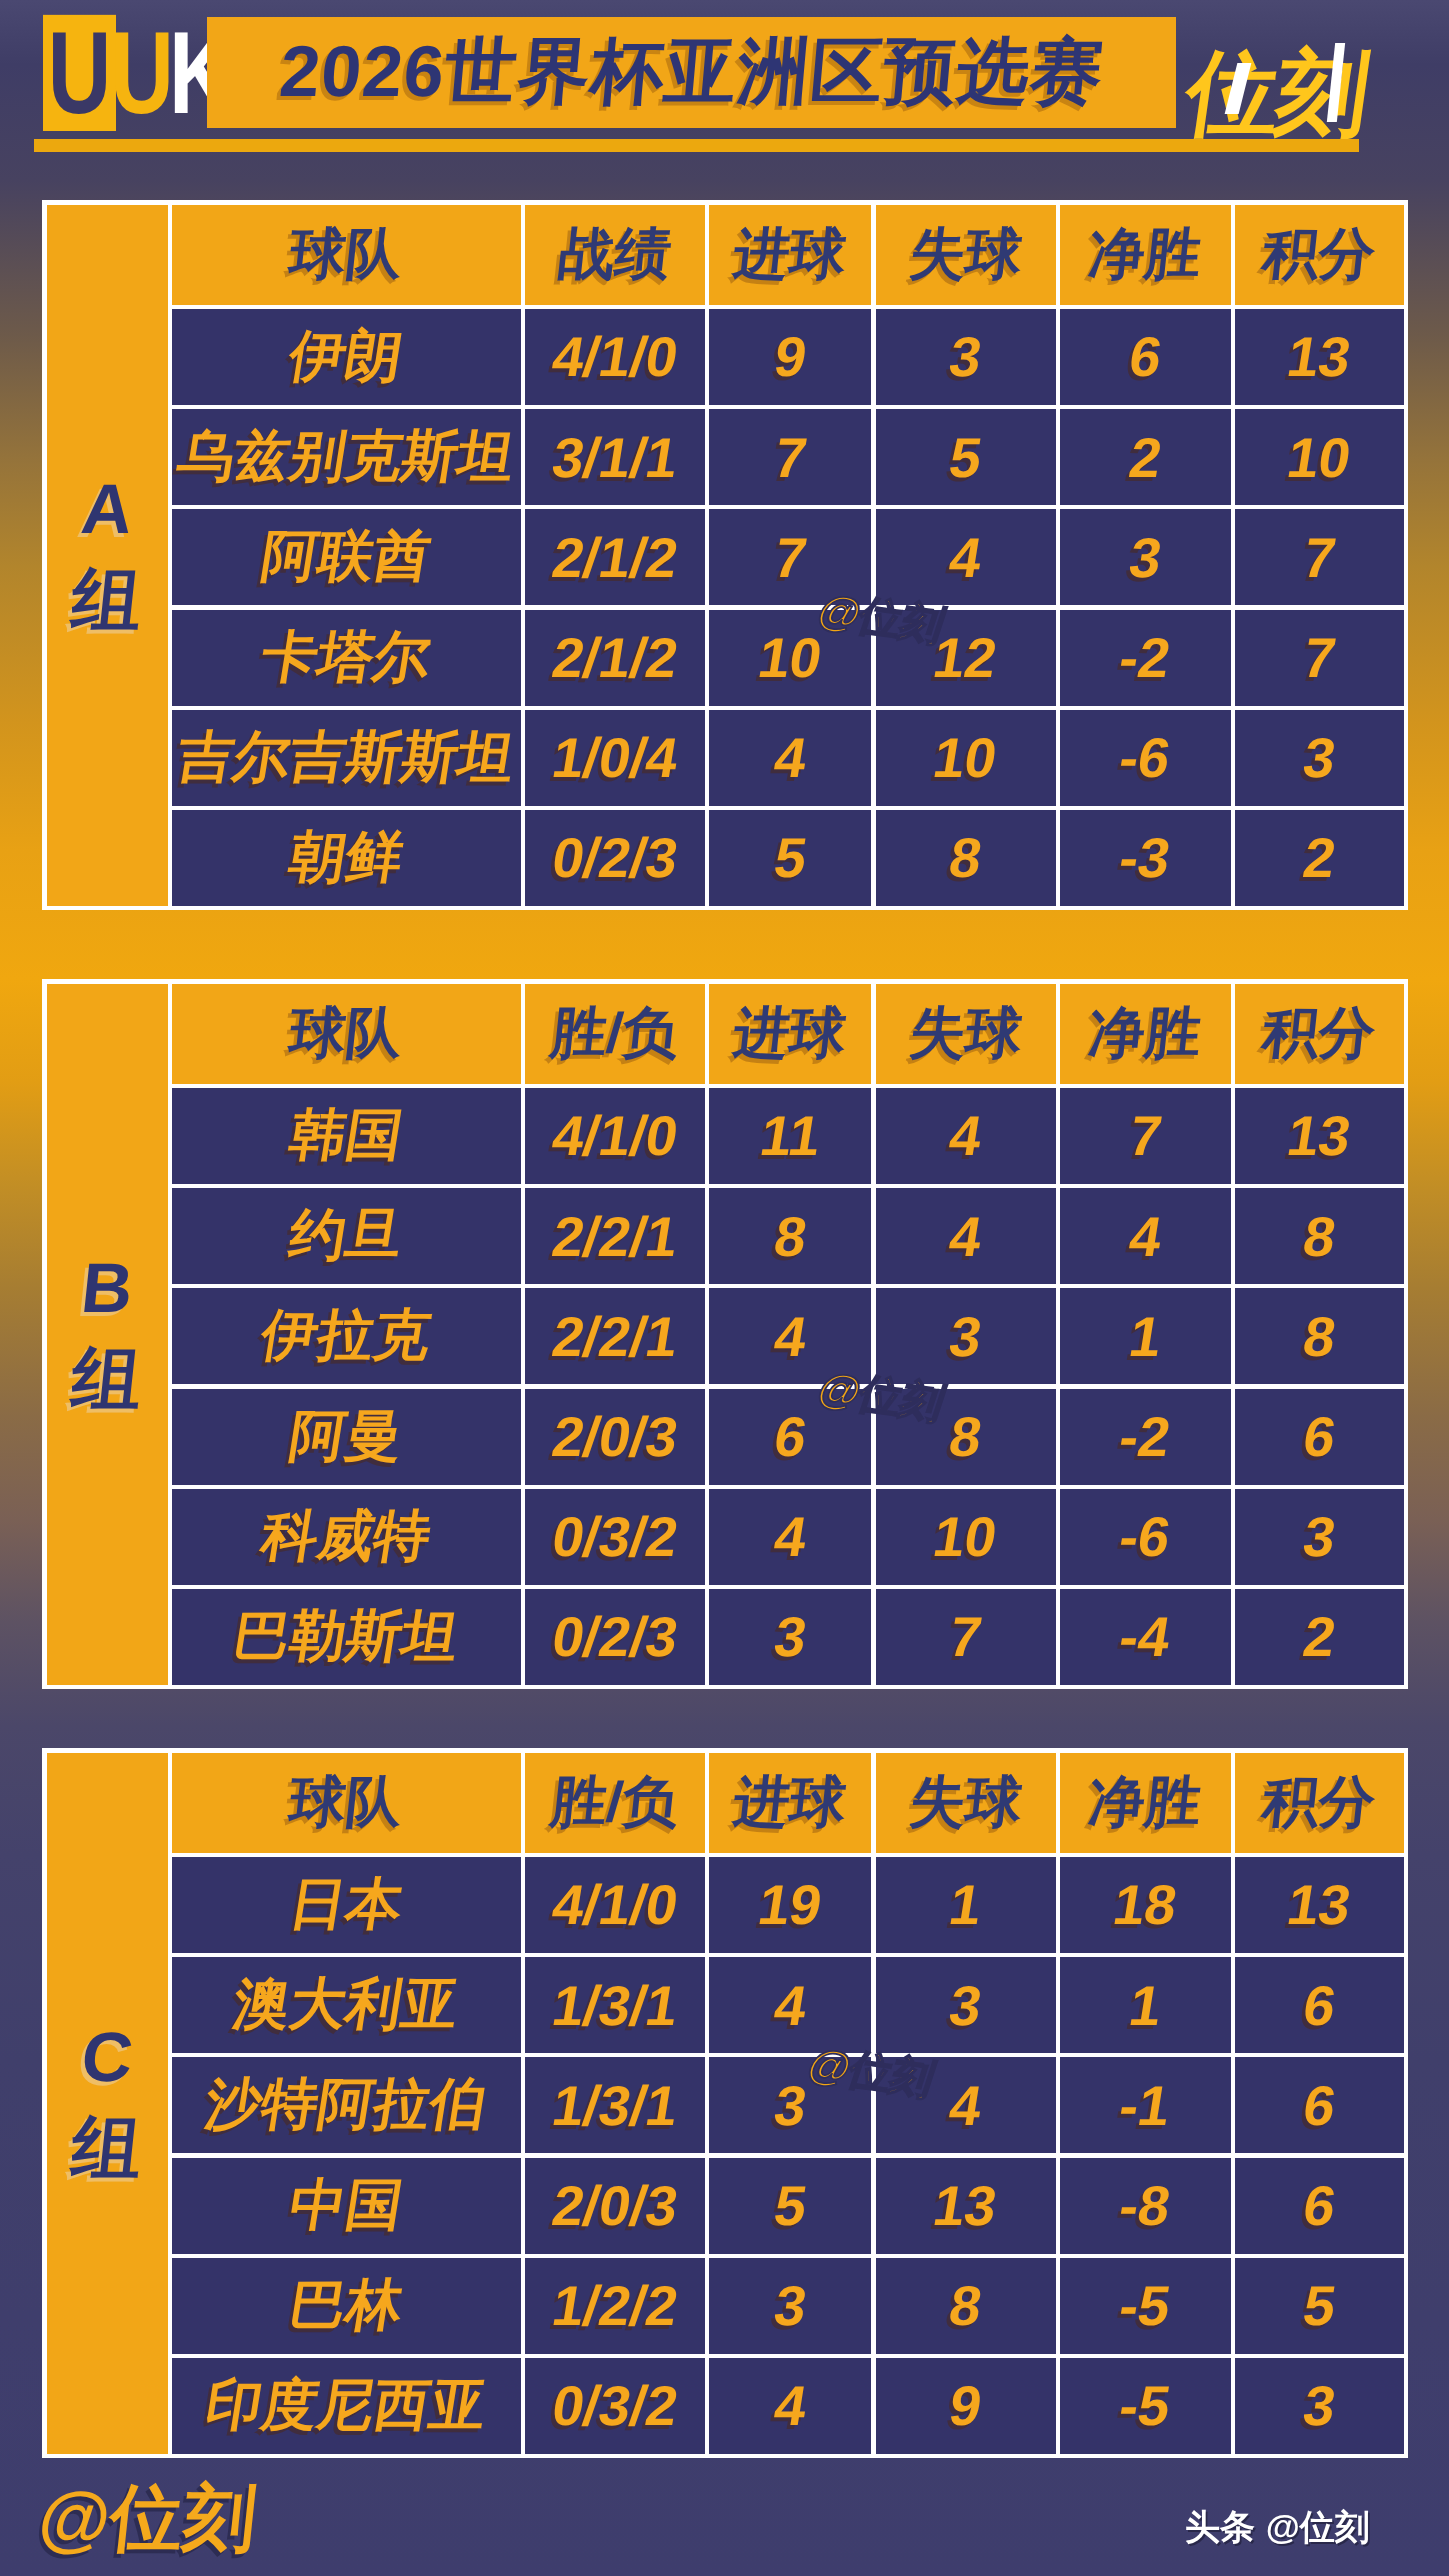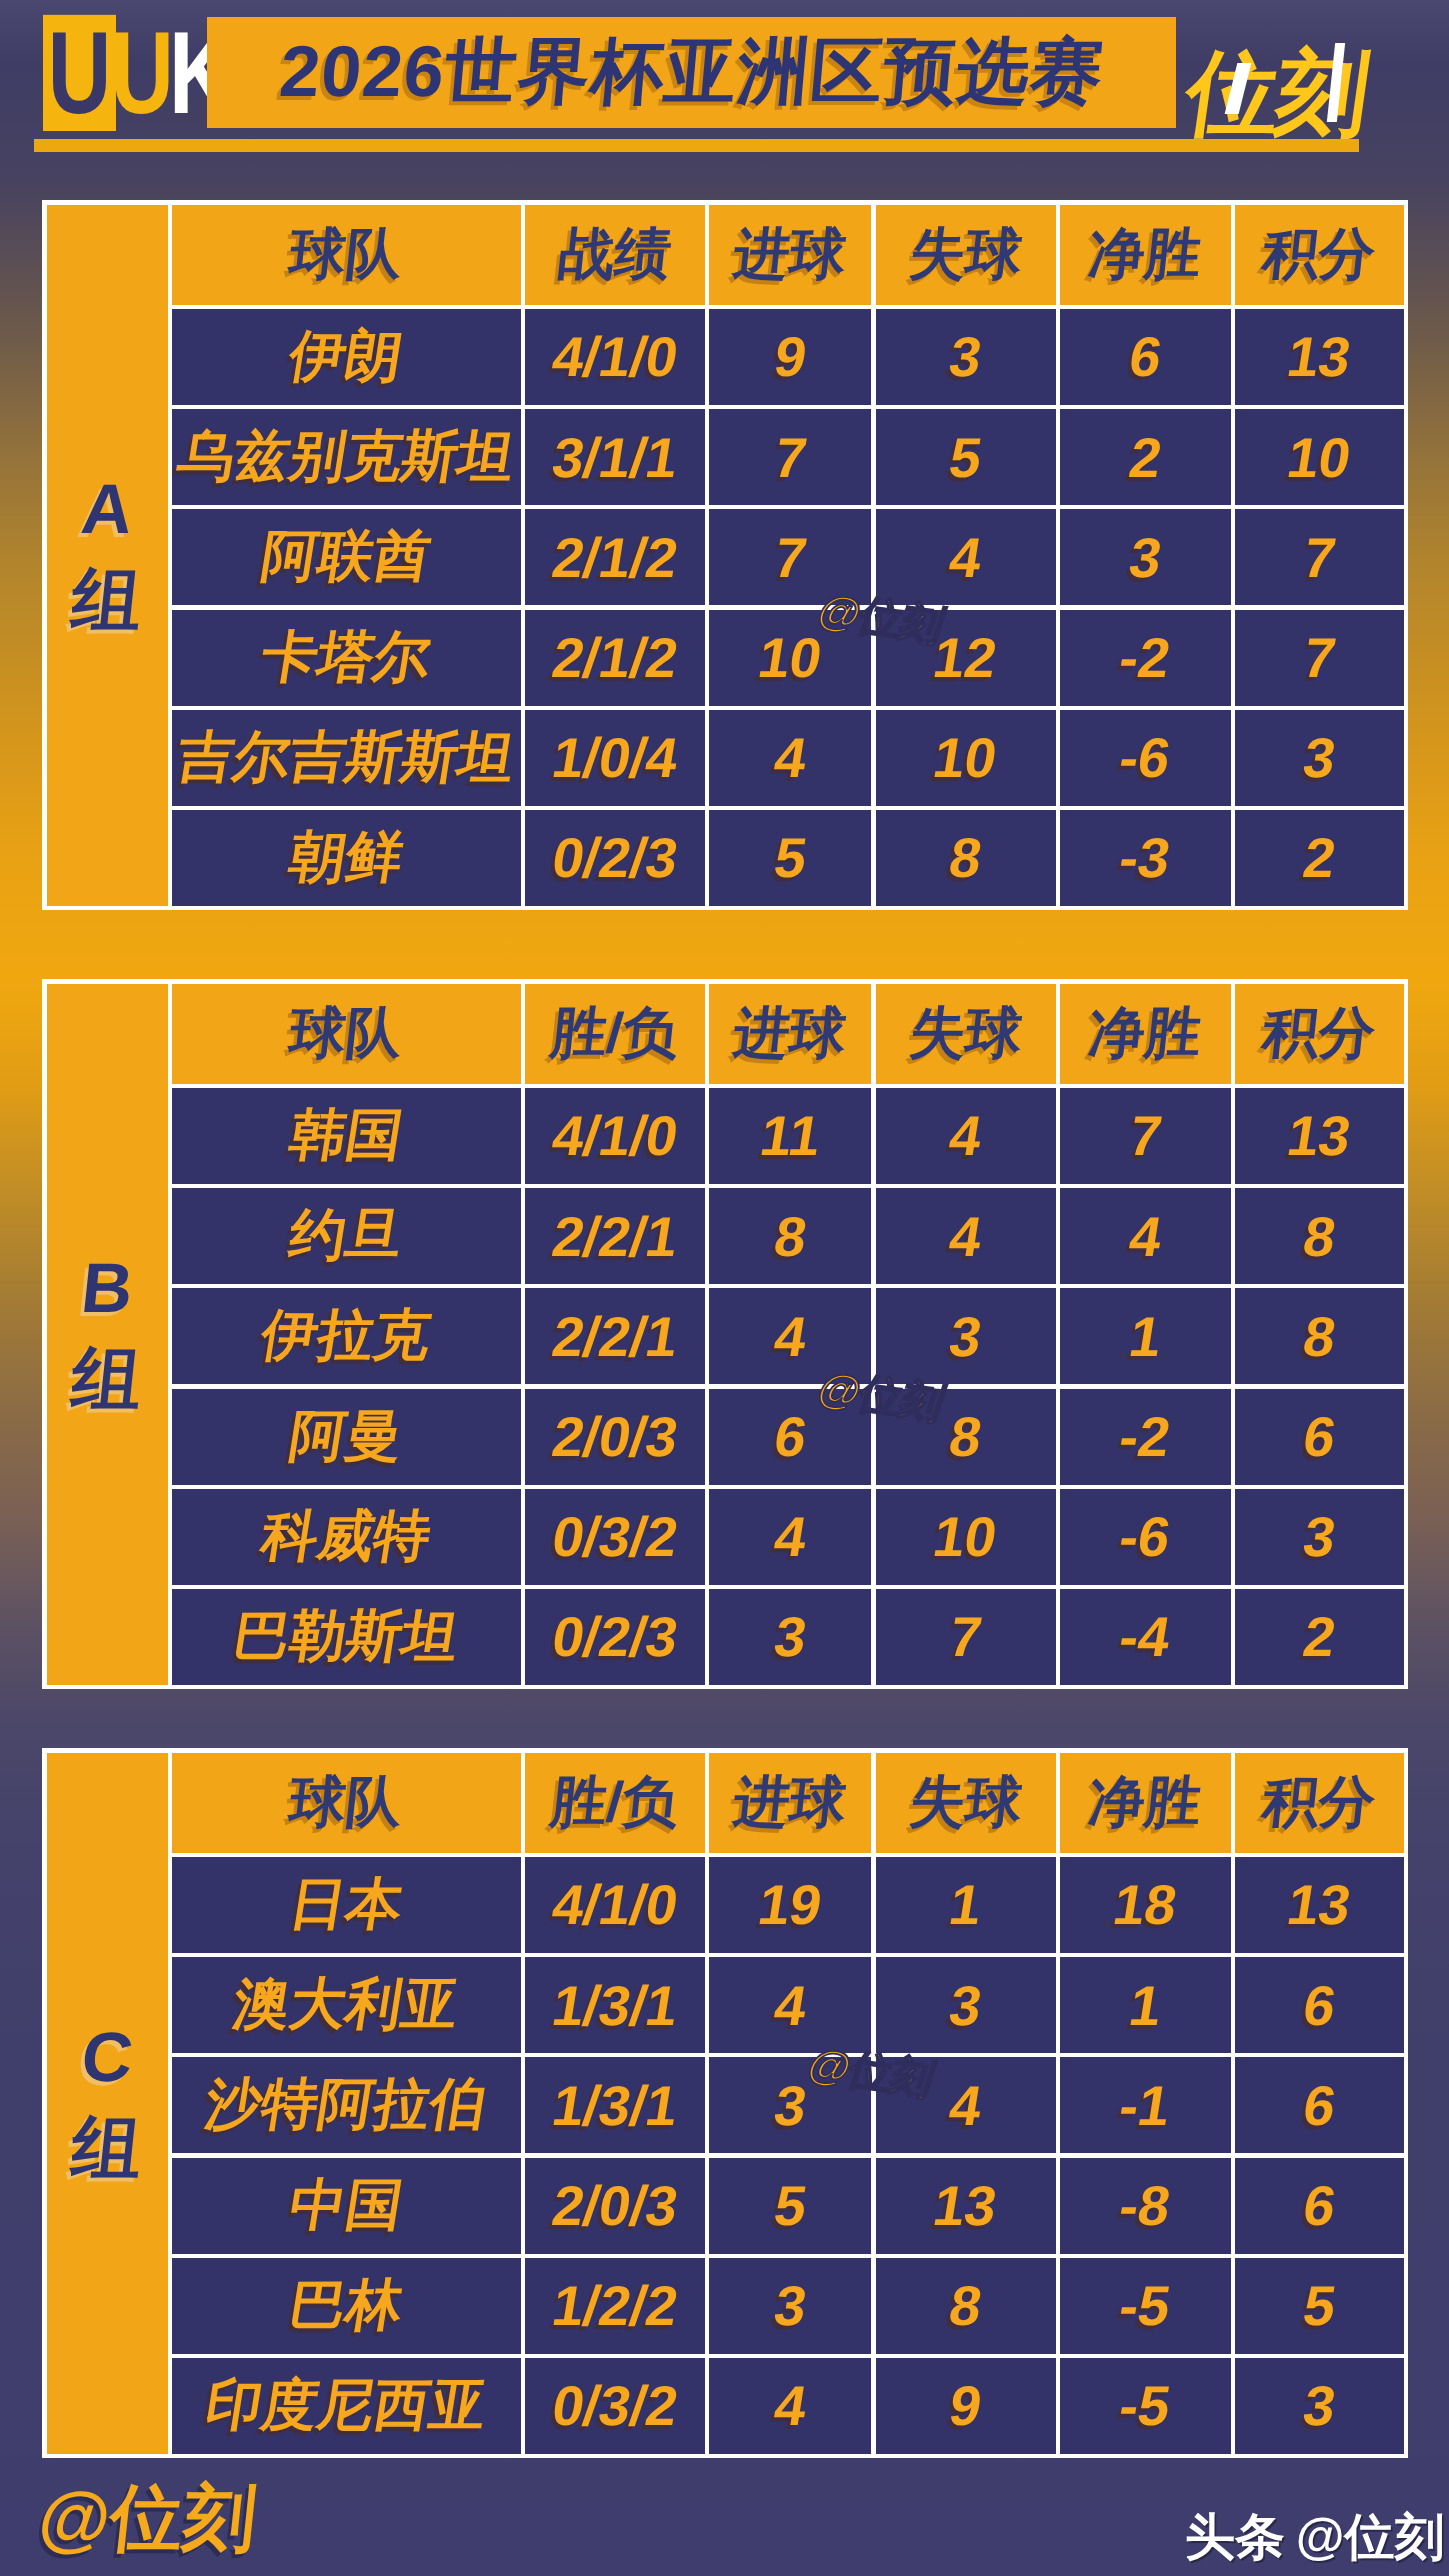--- a/index.html
+++ b/index.html
@@ -41,21 +41,21 @@
   .h .sk{transform:skewX(-6deg);text-shadow:-3.6px 3.6px 0 rgba(130,75,15,.4);white-space:nowrap;}
   .d .sk{transform:skewX(-9deg);text-shadow:-3px 3.6px 0 rgba(75,40,28,.55);white-space:nowrap;}
   .g .sk{transform:skewX(-6deg);text-shadow:-3.6px 4.2px 0 rgba(235,235,245,.35);display:block;}
   
   .wm{position:absolute;font-size:42px;font-weight:bold;color:#f2a514;
       transform:rotate(8deg) skewX(-10deg);-webkit-text-stroke:1.8px #2e2d5c;white-space:nowrap;}
   .wm1{left:819px;top:590px;} .wm2{left:819px;top:1368px;} .wm3{left:809px;top:2044px;}
   
   .f-left{position:absolute;left:39px;top:2470px;font-size:73px;font-weight:bold;color:#f5a91c;
     transform:skewX(-6deg);text-shadow:-3px 3.6px 0 rgba(25,25,50,.45);white-space:nowrap;}
-  .f-right{position:absolute;left:1185px;top:2504px;font-size:50px;font-weight:bold;color:#ffffff;
+  .f-right{position:absolute;left:1185px;top:2504px;font-size:35px;font-weight:bold;color:#ffffff;
     display:flex;gap:10.7px;align-items:center;text-shadow:1.8px 1.8px 0 rgba(20,20,40,.5);white-space:nowrap;}
 </style>
 </head>
 <body>
 
 <div class="canvas">
 
   <div class="logo">
     <span class="l l1">U</span>
     <span class="l l2">U</span>

